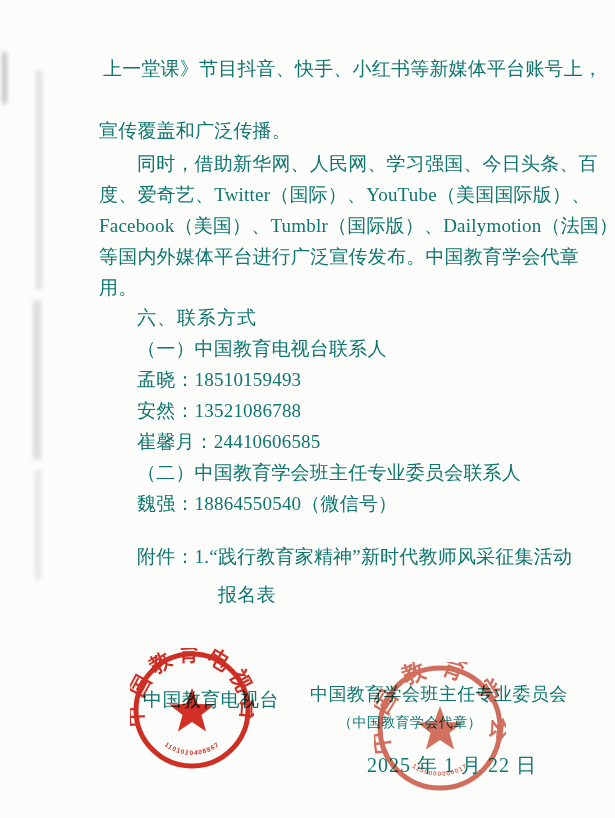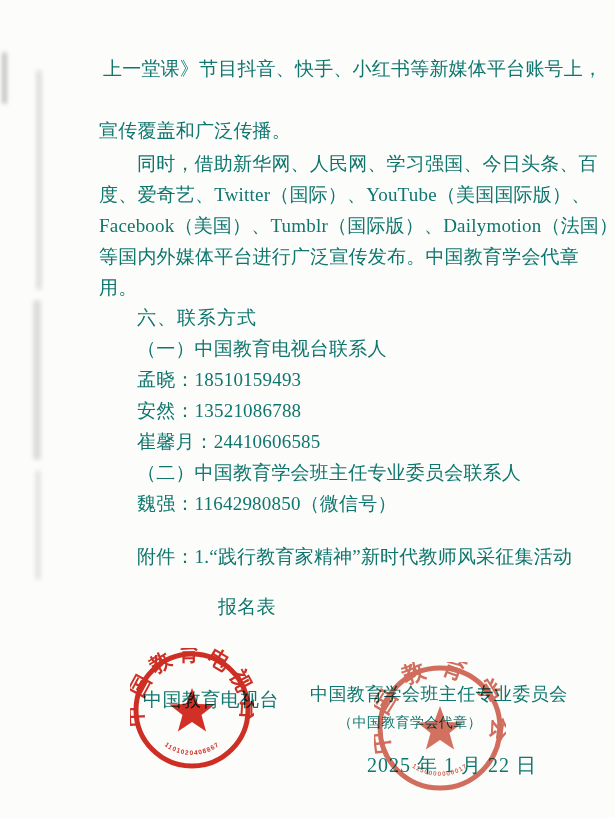--- a/index.html
+++ b/index.html
@@ -45,24 +45,24 @@
   <div class="line" style="left:99px;top:246px;">等国内外媒体平台进行广泛宣传发布。中国教育学会代章</div>
   <div class="line" style="left:99px;top:277px;">用。</div>
 
   <div class="line bold" style="left:137px;top:307px;">六、联系方式</div>
 
   <div class="line" style="left:137px;top:338px;">（一）中国教育电视台联系人</div>
   <div class="line" style="left:137px;top:369px;">孟晓：18510159493</div>
   <div class="line" style="left:137px;top:400px;">安然：13521086788</div>
   <div class="line" style="left:137px;top:431px;">崔馨月：24410606585</div>
   <div class="line" style="left:137px;top:462px;">（二）中国教育学会班主任专业委员会联系人</div>
-  <div class="line" style="left:137px;top:493px;">魏强：11642980850（微信号）</div>
+  <div class="line" style="left:137px;top:493px;">魏强：18864550540（微信号）</div>
 
   <div class="line" style="left:137px;top:546px;font-family:Liberation Serif, serif;">附件：1.“践行教育家精神”新时代教师风采征集活动</div>
-  <div class="line" style="left:218px;top:596px;text-align:right;">报名表</div>
+  <div class="line" style="left:218px;top:584px;text-align:right;">报名表</div>
 
   <div class="sig" style="left:143px;top:687px;">中国教育电视台</div>
   <div class="sig" style="left:310px;top:682px;font-size:18px;">中国教育学会班主任专业委员会</div>
   <div class="sig" style="left:338px;top:714px;font-size:14px;">（中国教育学会代章）</div>
   <div class="sig date" style="left:367px;top:752px;">2025 年 1 月 22 日</div>
 
   <svg class="seal" style="left:130px;top:648px;opacity:.95;" width="124" height="124" viewBox="0 0 124 124">
     <circle cx="62" cy="62" r="56" fill="none" stroke="#cf2318" stroke-width="5"></circle>
     <defs>
       <path id="arcL" d="M 23.7,94.1 A 50,50 0 1 1 100.3,94.1" fill="none"></path>

